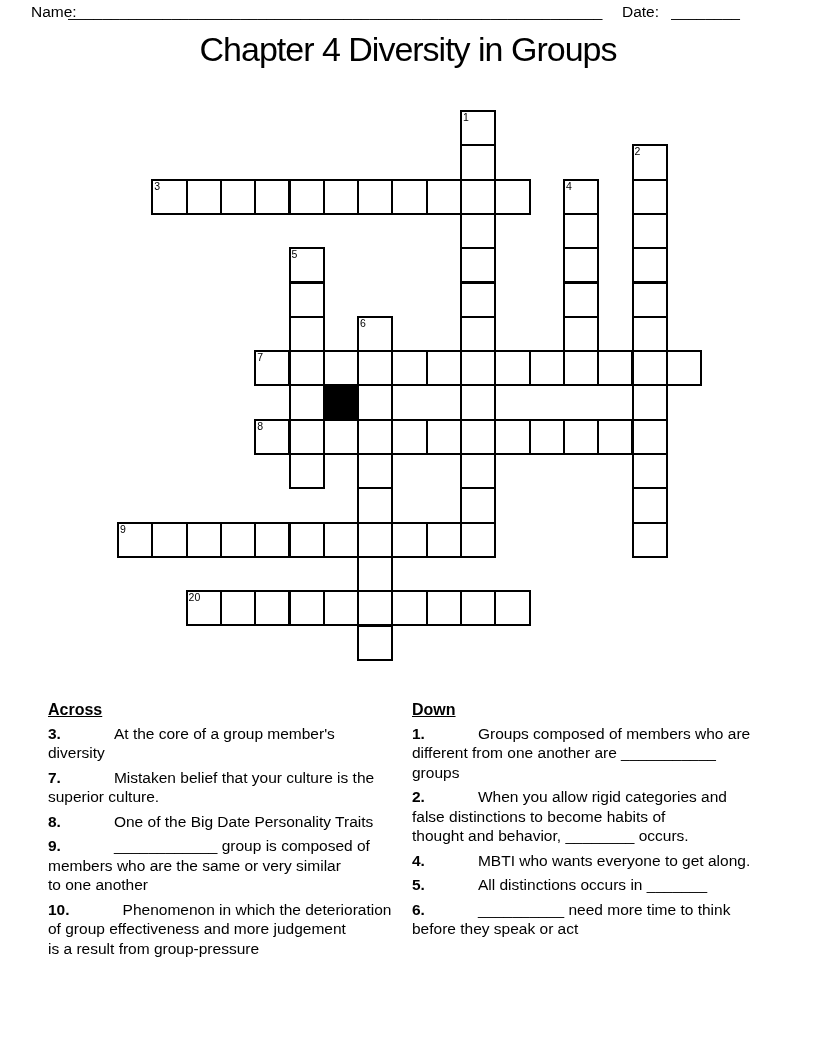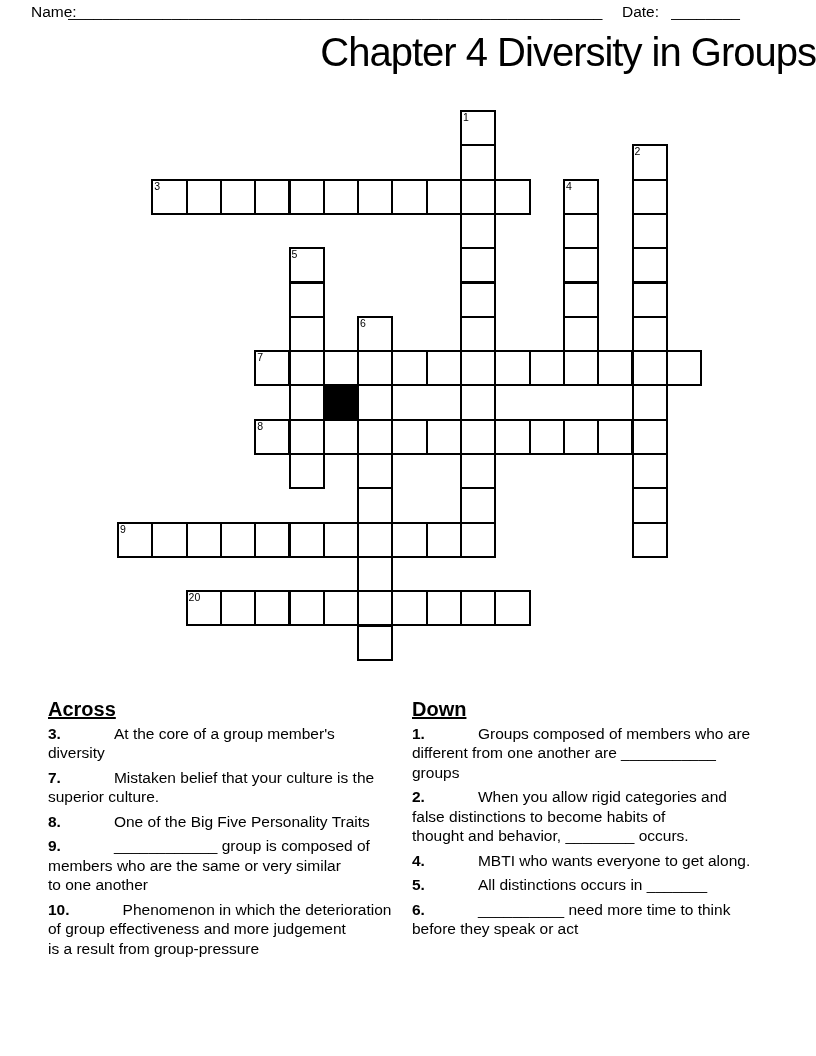--- a/index.html
+++ b/index.html
@@ -10,39 +10,39 @@
   }
   
   .hdr-label{position:absolute;top:3px;font-size:15.5px;font-weight:400;white-space:nowrap;}
   .hdr-line{position:absolute;top:3px;font-size:15.5px;letter-spacing:0;white-space:nowrap;overflow:hidden;}
   #name-label{left:31px;}
   #name-line{left:68px;width:540px;}
   #date-label{left:622px;}
   #date-line{left:671px;width:72px;}
   
   #page-title{
-    position:absolute;top:30px;left:0;width:816px;text-align:right;
-    font-size:40px;font-weight:400;letter-spacing:-1px;white-space:nowrap;
+    position:absolute;top:30px;left:0;width:816px;text-align:center;
+    font-size:34px;font-weight:400;letter-spacing:-1px;white-space:nowrap;
   }
   
   #crossword{position:absolute;left:0;top:0;width:816px;height:680px;}
   .cell{
     position:absolute;box-sizing:border-box;
     background:#ffffff;border:2px solid #000000;
   }
   .cell.black{background:#000000;}
   .cell-num{
     position:absolute;left:1px;top:-1px;font-size:10.5px;line-height:12px;
     font-weight:400;color:#000;
   }
   
   .clue-col{position:absolute;top:700px;font-size:15.5px;line-height:19.5px;}
   #clues-across{left:48px;width:356px;}
   #clues-down{left:412px;width:374px;}
-  .clue-heading{font-weight:700;text-decoration:underline;font-size:20px;margin:0 0 4px 0;}
+  .clue-heading{font-weight:700;text-decoration:underline;font-size:16px;margin:0 0 4px 0;}
   p.clue{margin:0 0 5px 0;}
   p.clue b{font-weight:700;margin-right:5px;}
   p.clue span{white-space:pre-line;margin-left:48px;}
 </style>
 </head>
 <body>
 
 <span id="name-label" class="hdr-label">Name:</span>
 <span id="name-line" class="hdr-line">______________________________________________________________</span>
 <span id="date-label" class="hdr-label">Date:</span>
@@ -166,21 +166,21 @@
     <div class="cell black" style="left: 322.8px; top: 384.4px; width: 36.3px; height: 36.3px; border-color: rgb(0, 0, 0);"></div>
   </div>
 
 <div id="clues-across" class="clue-col">
   <p class="clue-heading">Across</p>
   <div>
       <p class="clue"><b>3.</b><span>At the core of a group member's
 diversity</span></p>
       <p class="clue"><b>7.</b><span>Mistaken belief that your culture is the
 superior culture.</span></p>
-      <p class="clue"><b>8.</b><span>One of the Big Five Personality Traits</span></p>
+      <p class="clue"><b>8.</b><span>One of the Big Date Personality Traits</span></p>
       <p class="clue"><b>9.</b><span>____________ group is composed of
 members who are the same or very similar
 to one another</span></p>
       <p class="clue"><b>10.</b><span>Phenomenon in which the deterioration
 of group effectiveness and more judgement
 is a result from group-pressure</span></p>
     </div>
 </div>
 <div id="clues-down" class="clue-col">
   <p class="clue-heading">Down</p>

